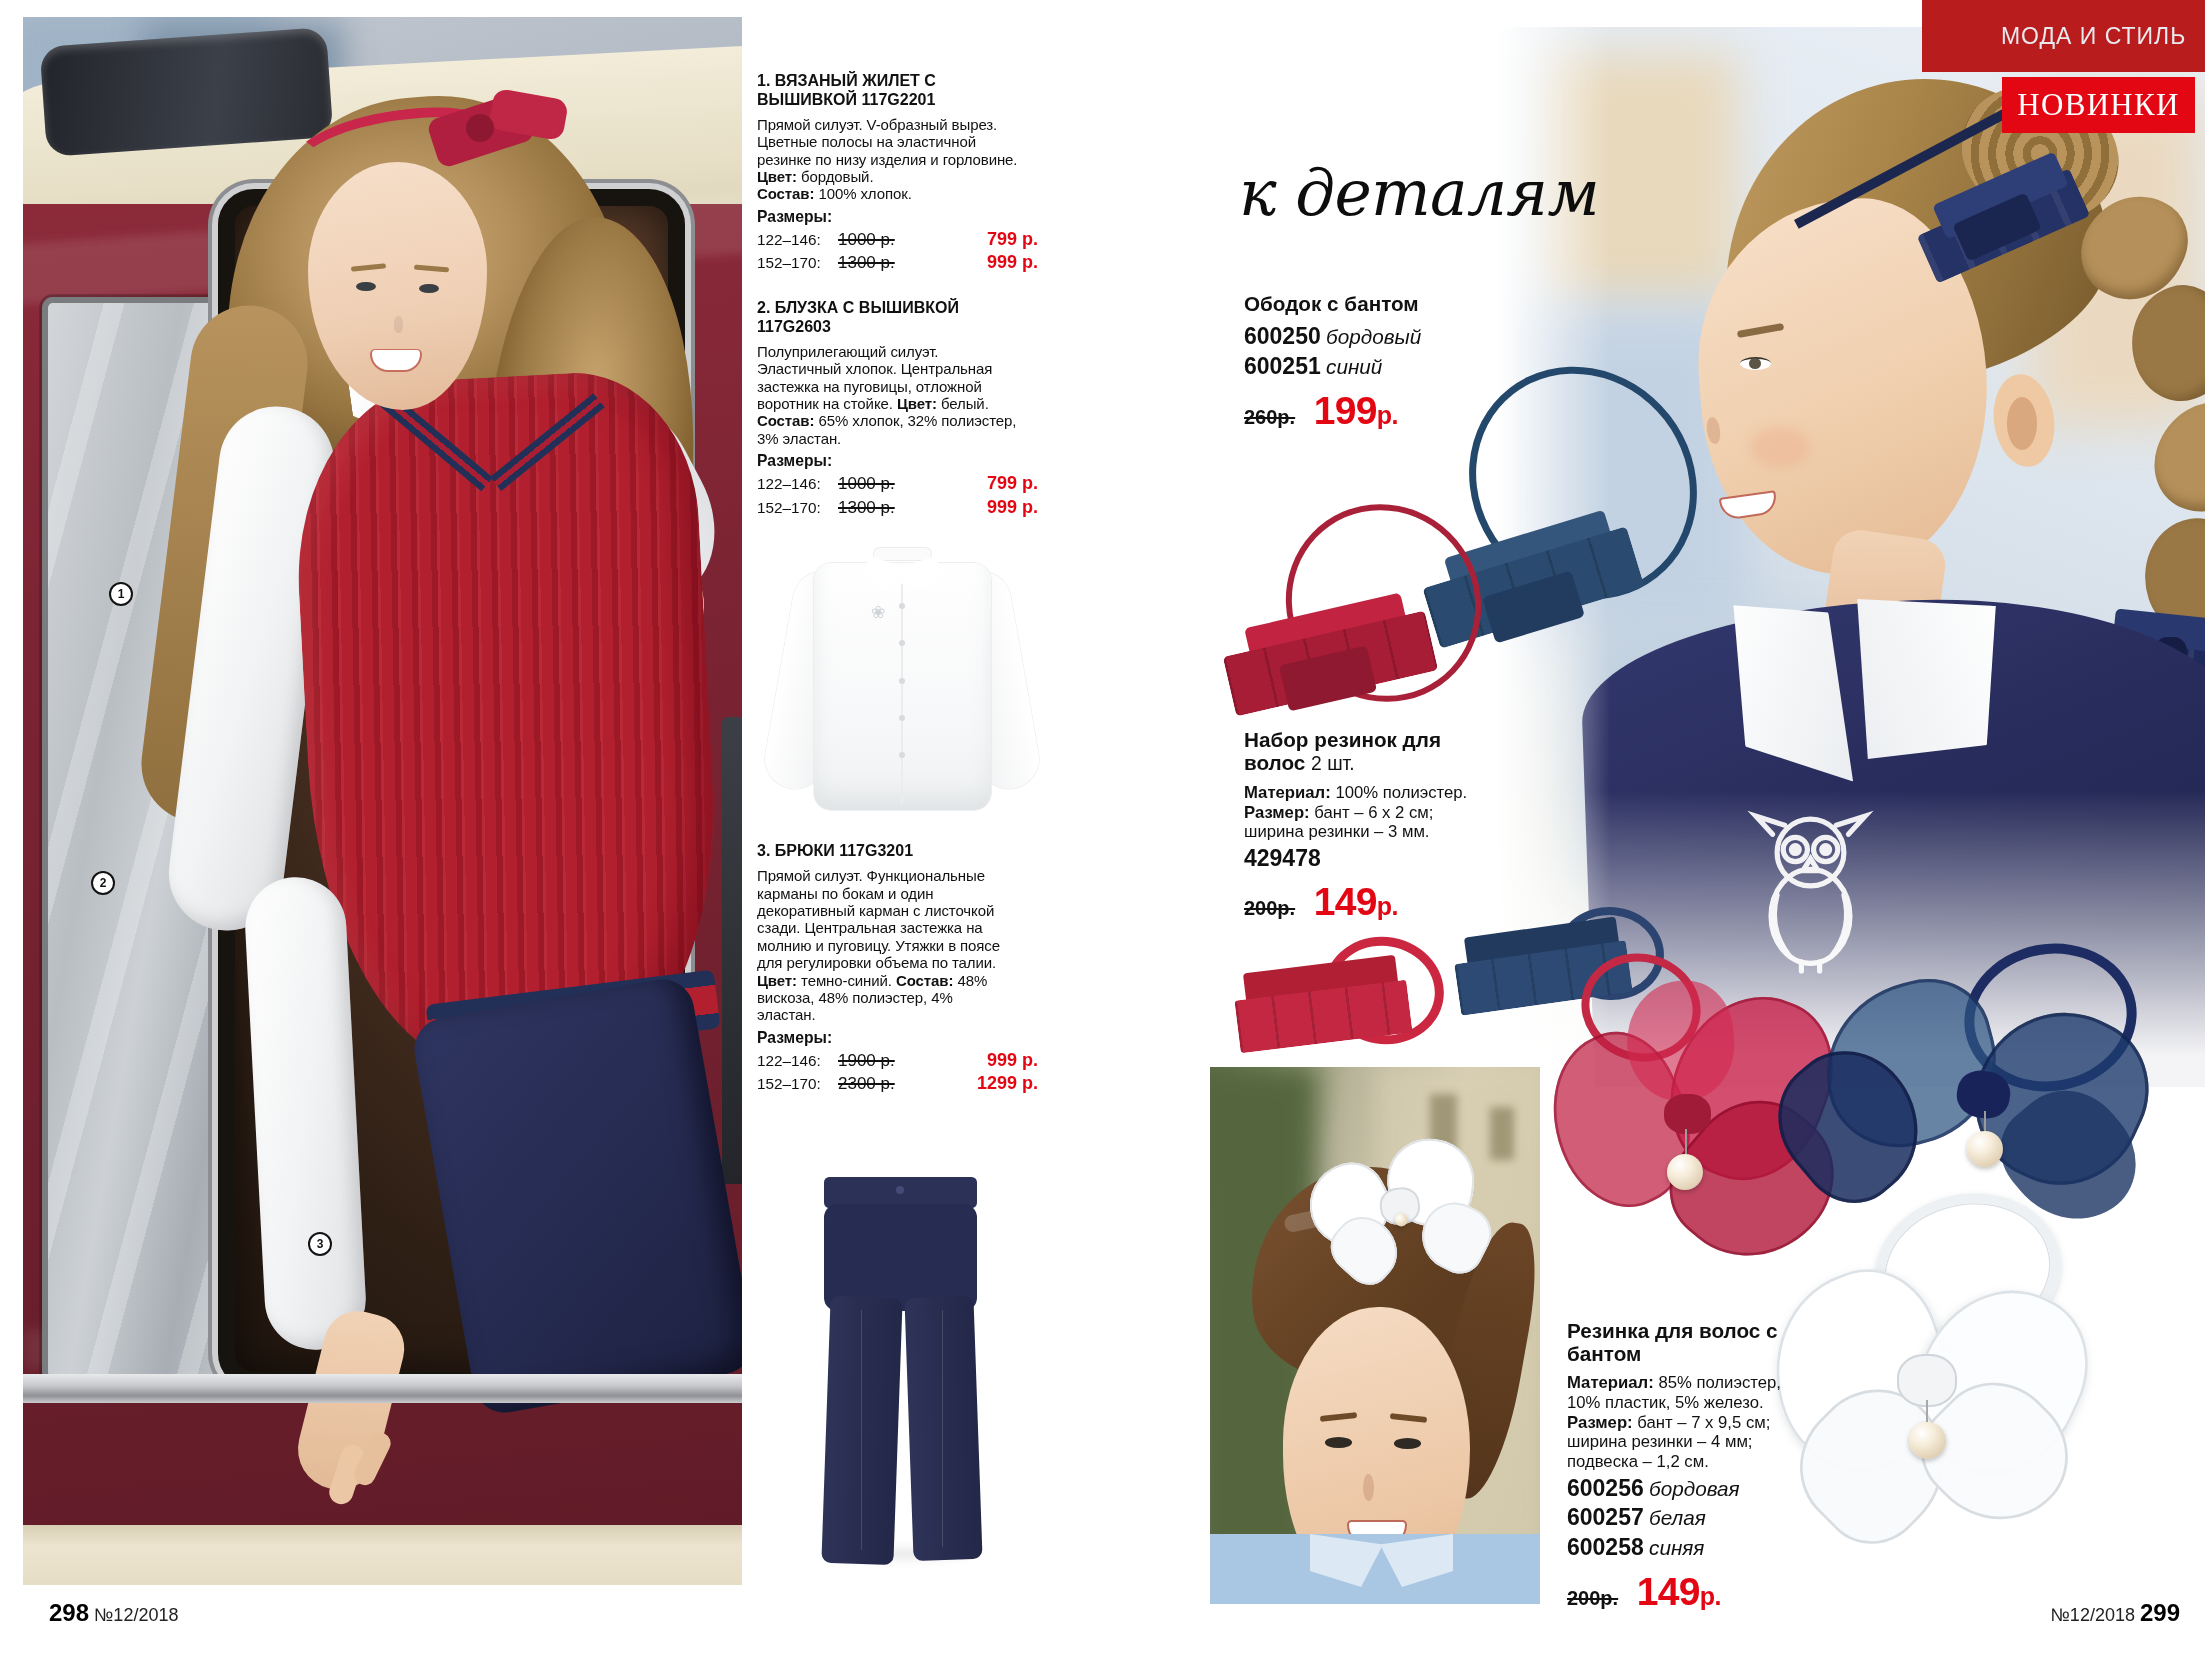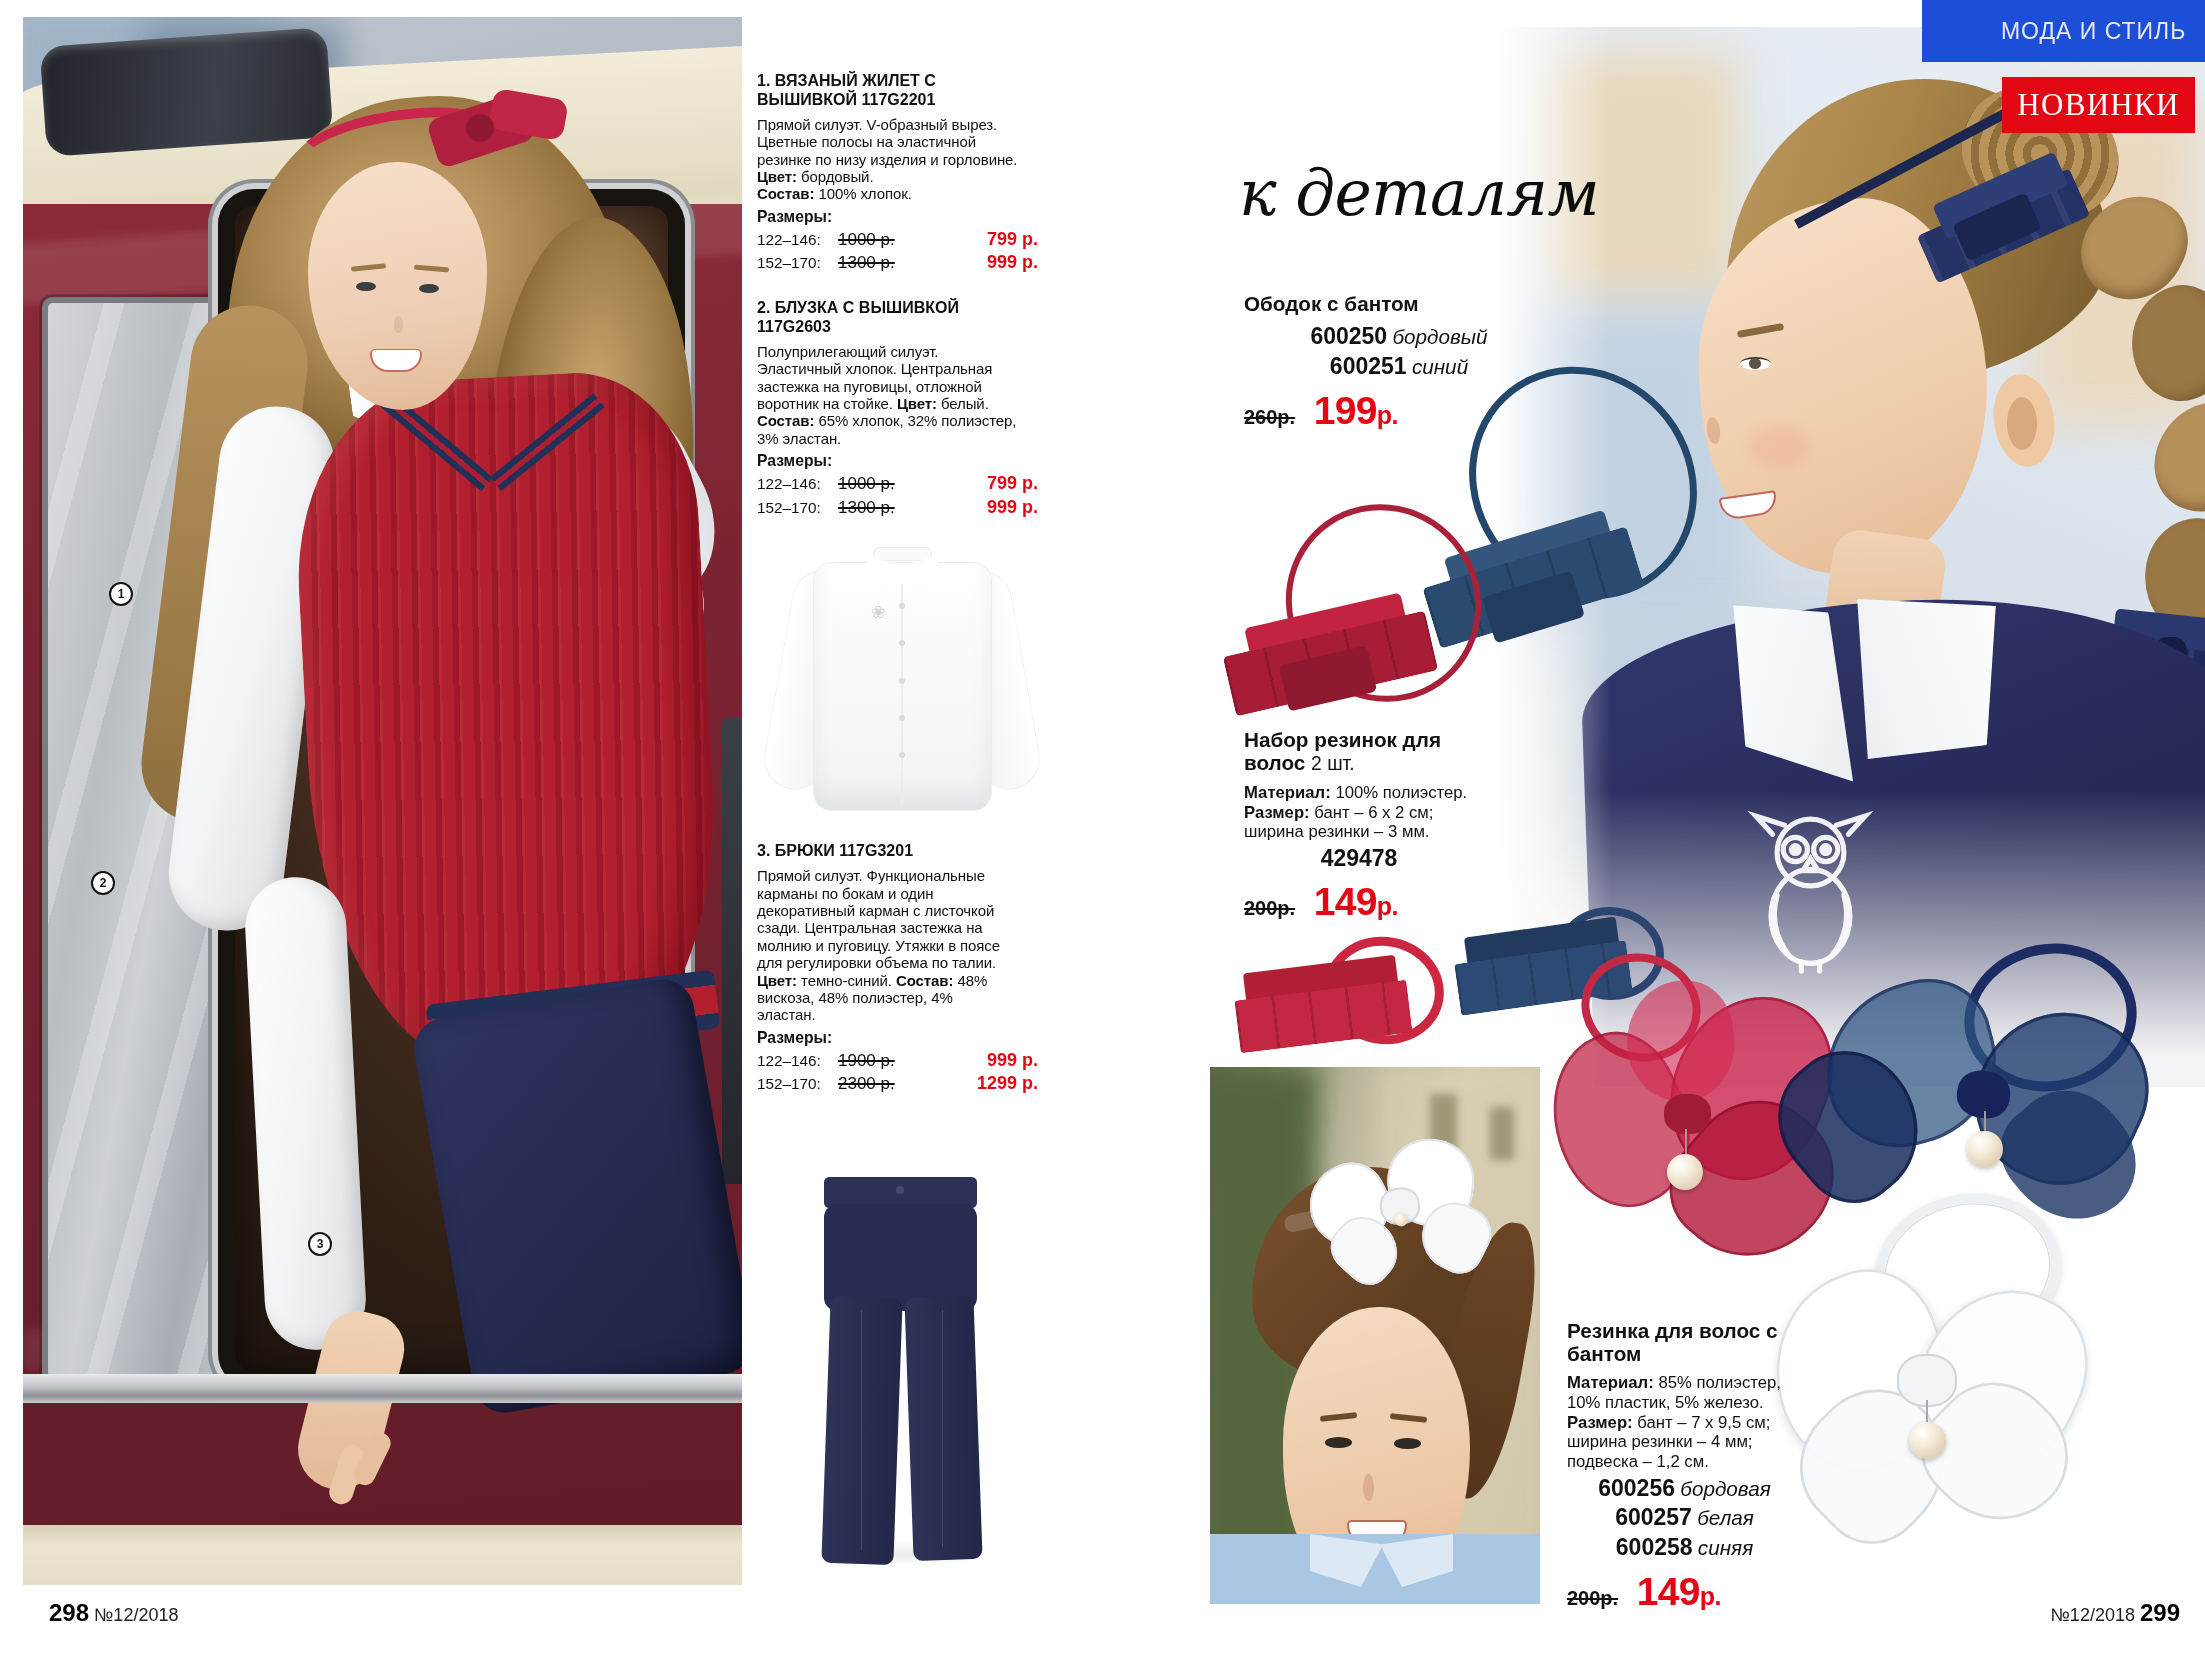--- a/index.html
+++ b/index.html
@@ -24,28 +24,28 @@
   .prow{display:flex;align-items:baseline;width:281px;margin-top:2.7px;}
   .psize{width:81px;font-size:15.3px;}
   .pold{width:97px;font-size:17px;text-decoration:line-through;text-decoration-thickness:1.7px;}
   .pnew{flex:1;text-align:right;font-weight:bold;color:#e30613;font-size:18px;}
 
   
   .rblock{position:absolute;}
   .rtitle{margin:0 0 8px 0;font-size:20.7px;font-weight:bold;line-height:1.12;}
   .rtitle .note{font-weight:normal;font-size:19.3px;}
   .rbody{margin:0;font-size:16.7px;line-height:1.18;}
-  .skuline{font-size:23px;font-weight:bold;margin-top:2.7px;line-height:1.18;text-align:center;}
+  .skuline{font-size:23px;font-weight:bold;margin-top:2.7px;line-height:1.18;}
   .skucolor{font-weight:normal;font-style:italic;font-size:20.7px;margin-left:5.3px;}
   .bigrow{display:flex;align-items:baseline;gap:18.7px;margin-top:10.7px;}
   .oldbig{font-size:20px;font-weight:bold;text-decoration:line-through;text-decoration-thickness:2.3px;}
   .bignew{font-size:39px;font-weight:bold;color:#e30613;letter-spacing:-0.7px;line-height:1;}
   .bignew .sfx{font-size:25px;}
 
-  .section-bar{position:absolute;left:1922px;top:0;width:283px;height:62px;background:#1d4ed8;
+  .section-bar{position:absolute;left:1922px;top:0;width:283px;height:72px;background:#b91c1c;
     display:flex;align-items:center;justify-content:flex-end;padding-right:18.7px;box-sizing:border-box;z-index:60;}
   .section-bar span{color:#e9eaf0;font-size:23px;letter-spacing:1px;}
   .new-badge{position:absolute;left:2002px;top:77px;width:193px;height:56px;background:#e30613;
     display:flex;align-items:center;justify-content:center;z-index:60;}
   .new-badge span{color:#fff;font-family:"Liberation Serif",serif;font-size:31px;letter-spacing:1.3px;}
   .big-title1{position:absolute;left:1236px;top:32px;font-family:"DejaVu Serif",serif;font-style:italic;
     font-size:100px;line-height:1.1;color:#0d0d0d;letter-spacing:-2px;z-index:55;}
   .big-title2{position:absolute;left:1239px;top:159px;font-family:"DejaVu Serif",serif;font-style:italic;
     font-size:63px;line-height:1.1;color:#0d0d0d;letter-spacing:-0.7px;z-index:55;}
 

